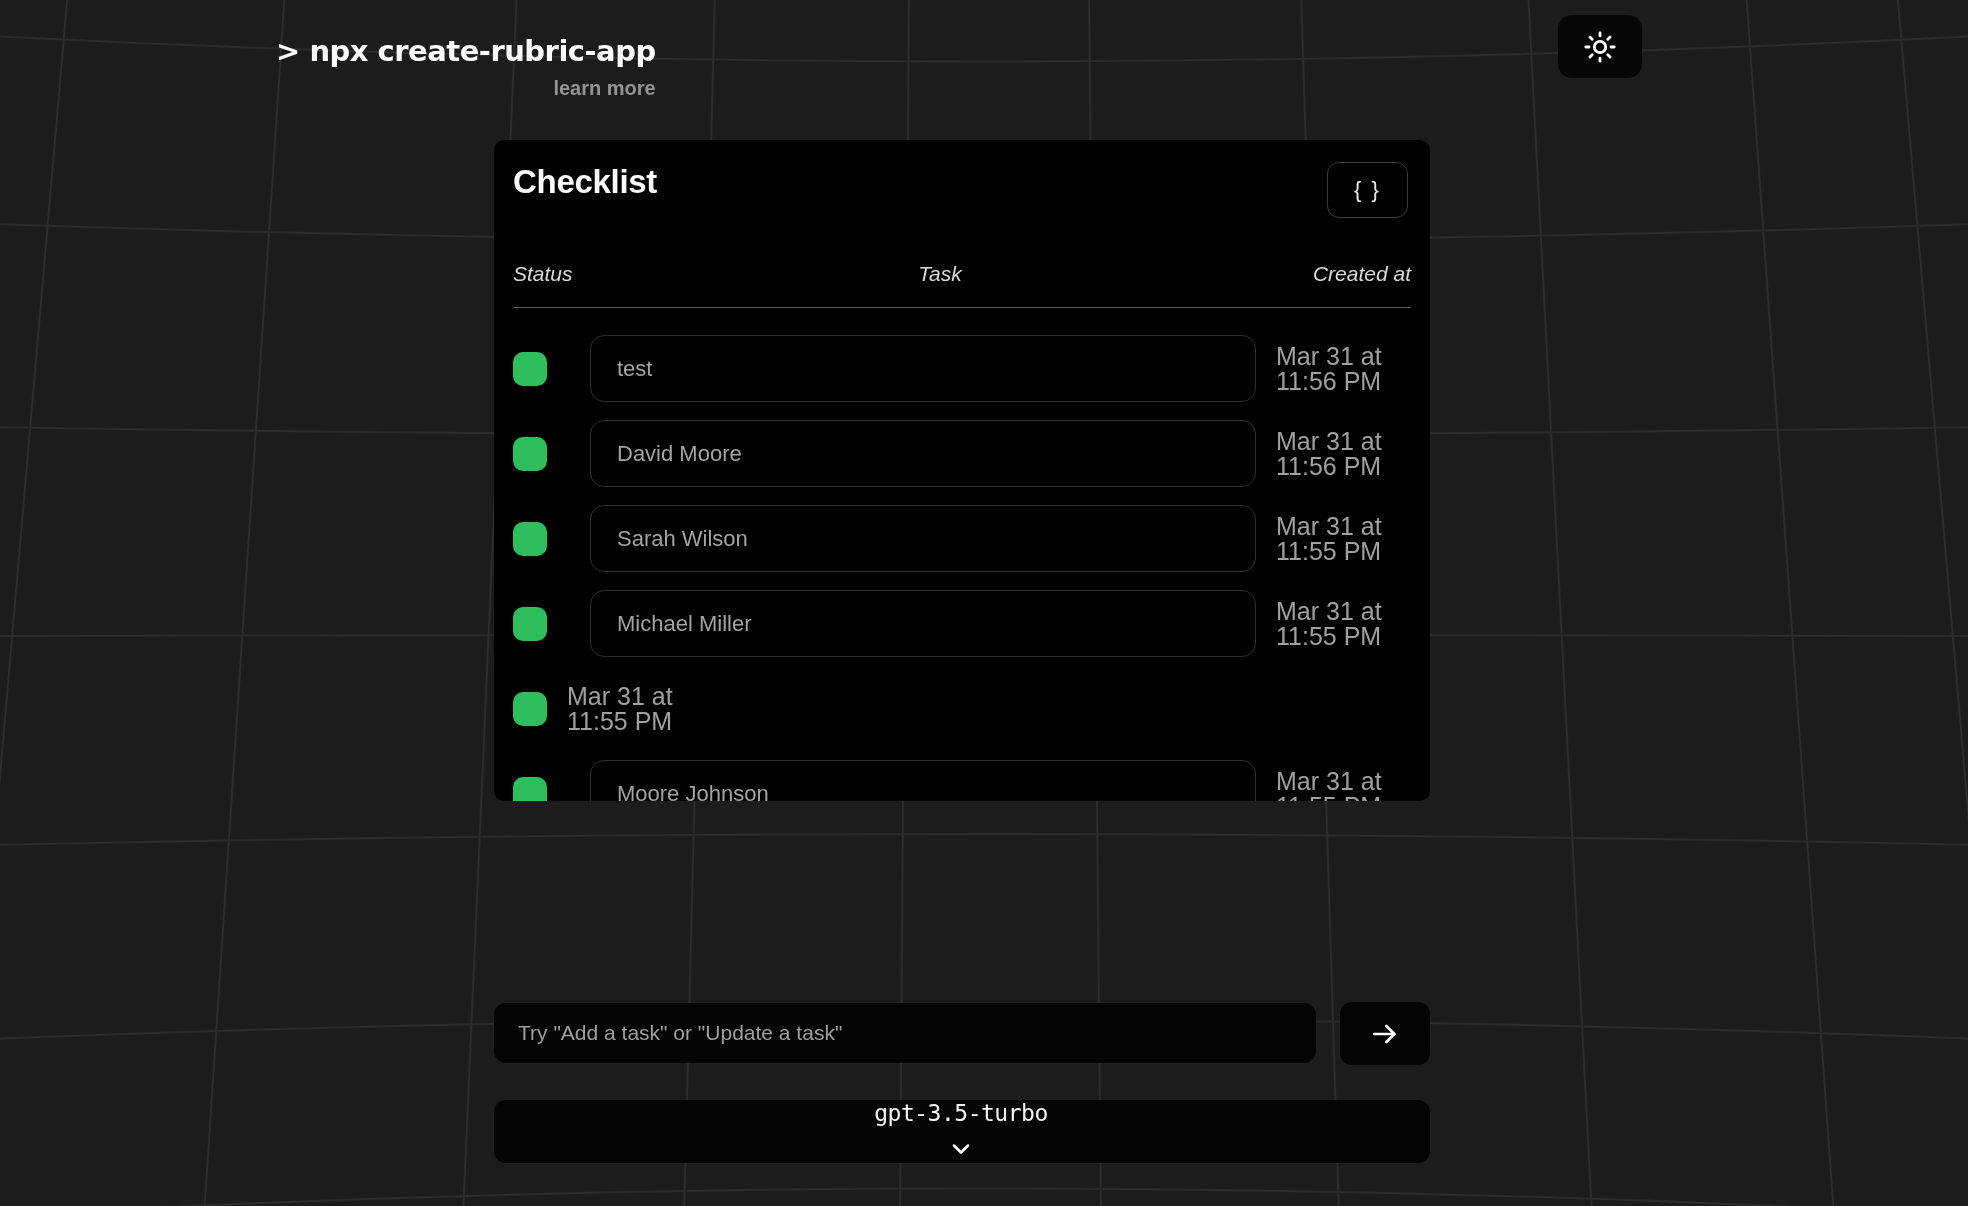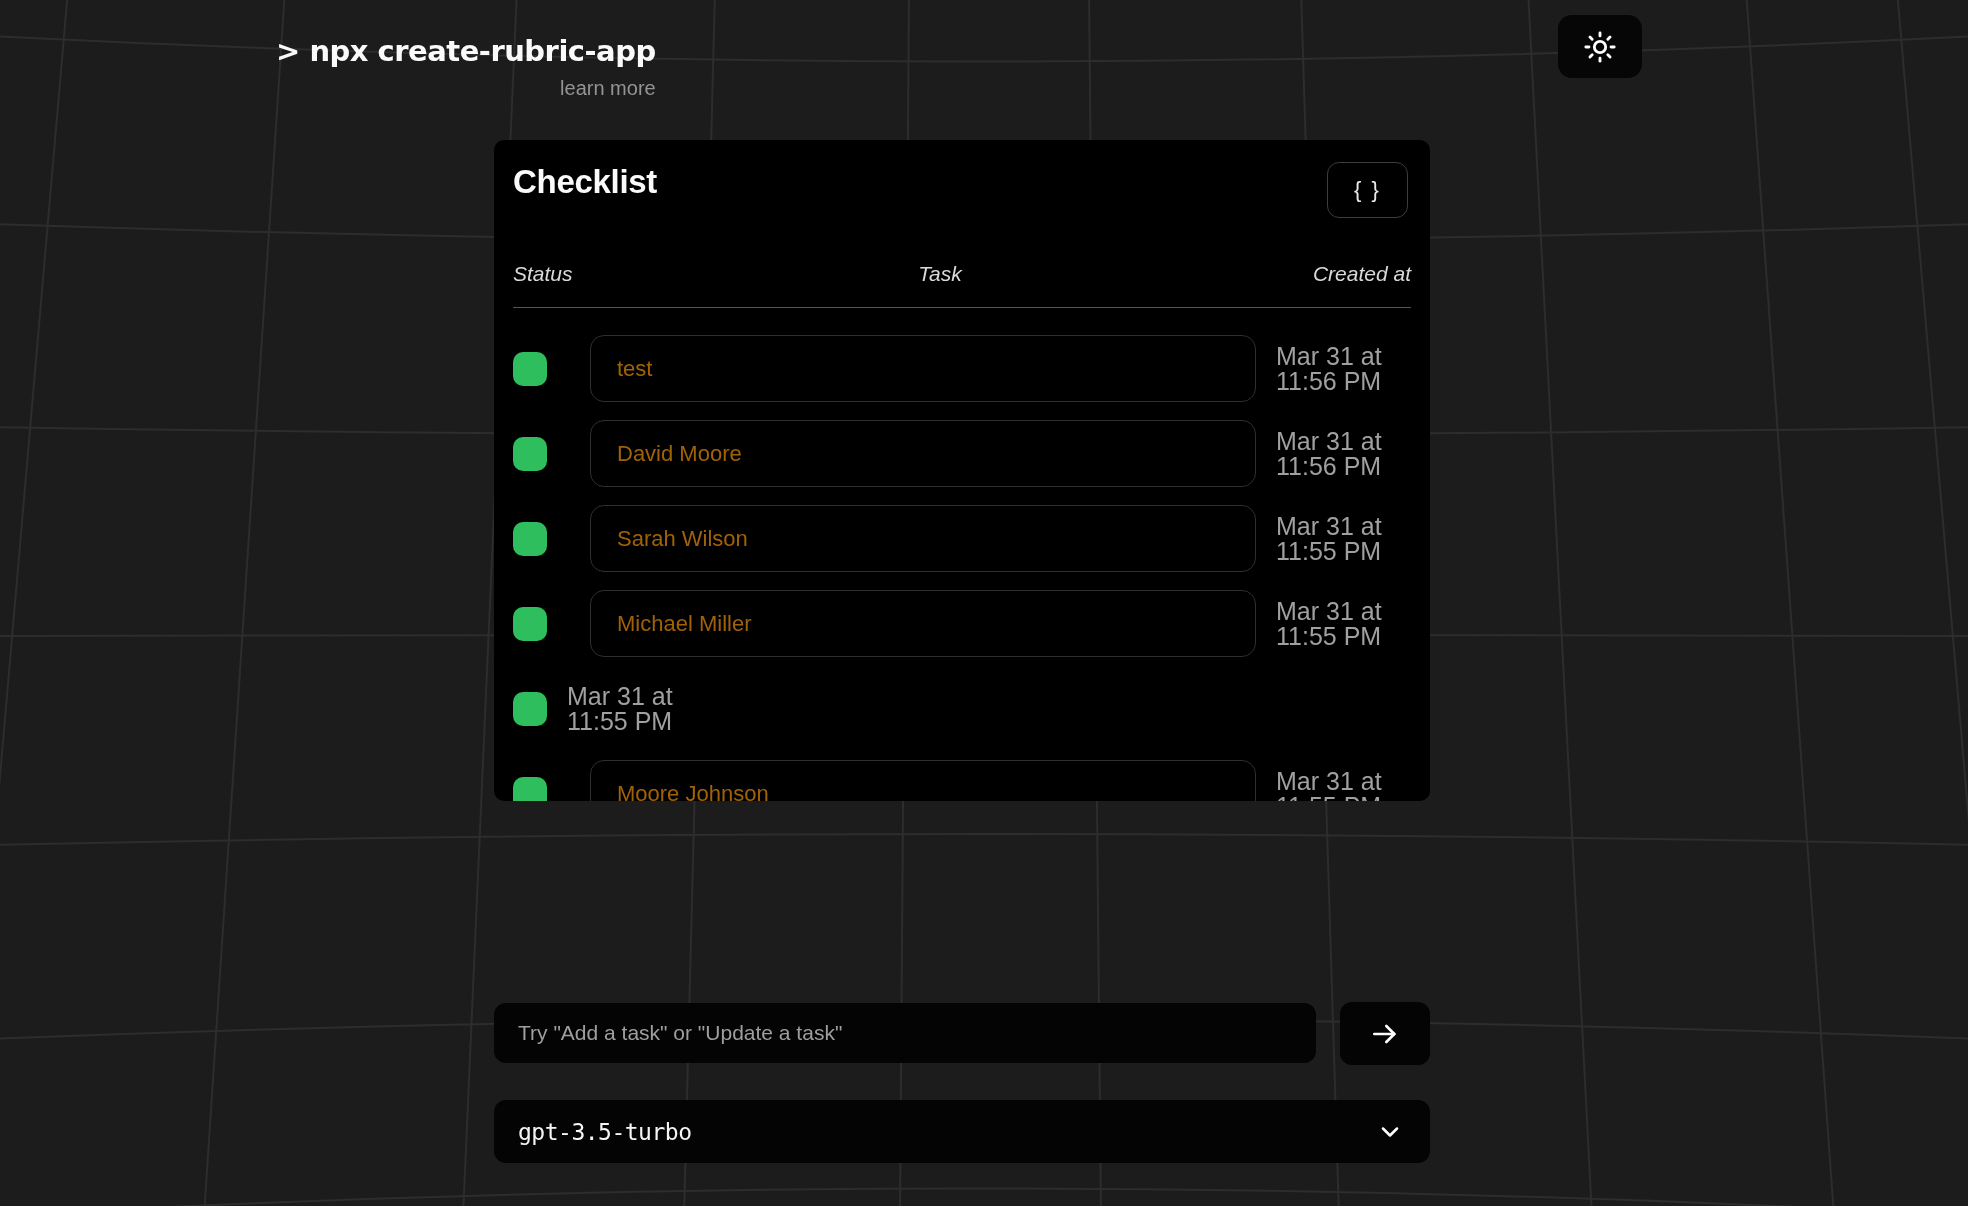--- a/index.html
+++ b/index.html
@@ -14,21 +14,21 @@
   .layer { position: absolute; inset: 0; z-index: 1; }
 
   
   .brand { position: absolute; left: 276px; top: 34px; text-align: right; }
   .app-title {
     font-family: "DejaVu Sans", sans-serif;
     font-size: 29px; font-weight: 800; letter-spacing: -0.5px; color: #fafafa;
   }
   .learn-more {
     display: inline-block; margin-top: 9px;
-    font-size: 20px; color: #949494; text-decoration: none; cursor: pointer;
+    font-size: 20px; color: #949494; text-decoration: none; cursor: pointer; font-weight: bold;
   }
   .theme-btn {
     position: absolute; left: 1558px; top: 15px; width: 84px; height: 63px;
     background: #060606; border: none; border-radius: 14px; cursor: pointer;
     display: flex; align-items: center; justify-content: center;
   }
 
   
   .card {
     position: absolute; left: 494px; top: 140px; width: 936px; height: 661px;
@@ -58,21 +58,21 @@
   .row { display: flex; align-items: center; height: 85px; }
   .checkbox {
     flex: none; width: 34px; height: 34px; margin-left: 19px;
     border-radius: 10px; background: #2fbe5e; cursor: pointer;
   }
   .task-box {
     flex: none; width: 666px; height: 67px; margin-left: 43px;
     border: 1.5px solid #2f2f2f; border-radius: 14px; background: #000;
     display: flex; align-items: center; padding-left: 26px; cursor: text;
   }
-  .task-text { font-size: 22px; color: #a16207; }
+  .task-text { font-size: 22px; color: #a3a3a3; }
   .created {
     flex: none; width: 142px; margin-left: 20px;
     font-size: 25px; line-height: 25px; color: #a0a0a0;
   }
 
   
   .prompt-input {
     position: absolute; left: 494px; top: 1003px; width: 822px; height: 60px;
     background: #040404; border: none; border-radius: 12px;
     padding-left: 24px; font-size: 21px; color: #f0f0f0;
@@ -84,20 +84,21 @@
     background: #040404; border: none; border-radius: 12px; cursor: pointer;
     display: flex; align-items: center; justify-content: center;
   }
 
   
   .model-select {
     position: absolute; left: 494px; top: 1100px; width: 936px; height: 63px;
     background: #040404; border-radius: 12px; cursor: pointer;
     display: flex; align-items: center; justify-content: space-between;
     padding: 0 26px 0 24px;
+    flex-direction: column;
   }
   .model-value {
     font-family: "DejaVu Sans Mono", "Liberation Mono", monospace;
     font-size: 23px; color: #f5f5f5; letter-spacing: -0.5px;
   }
   svg { display: block; }
 </style>
 </head>
 <body>
 

